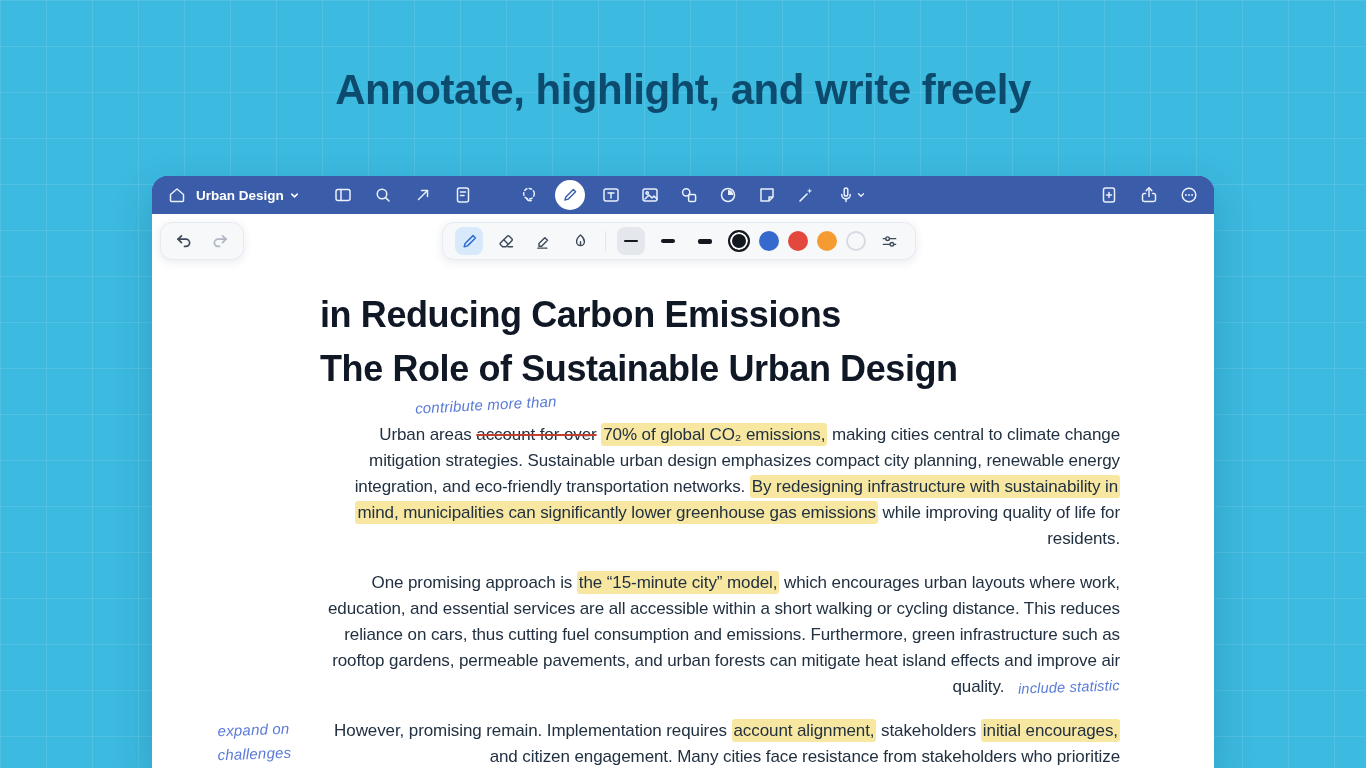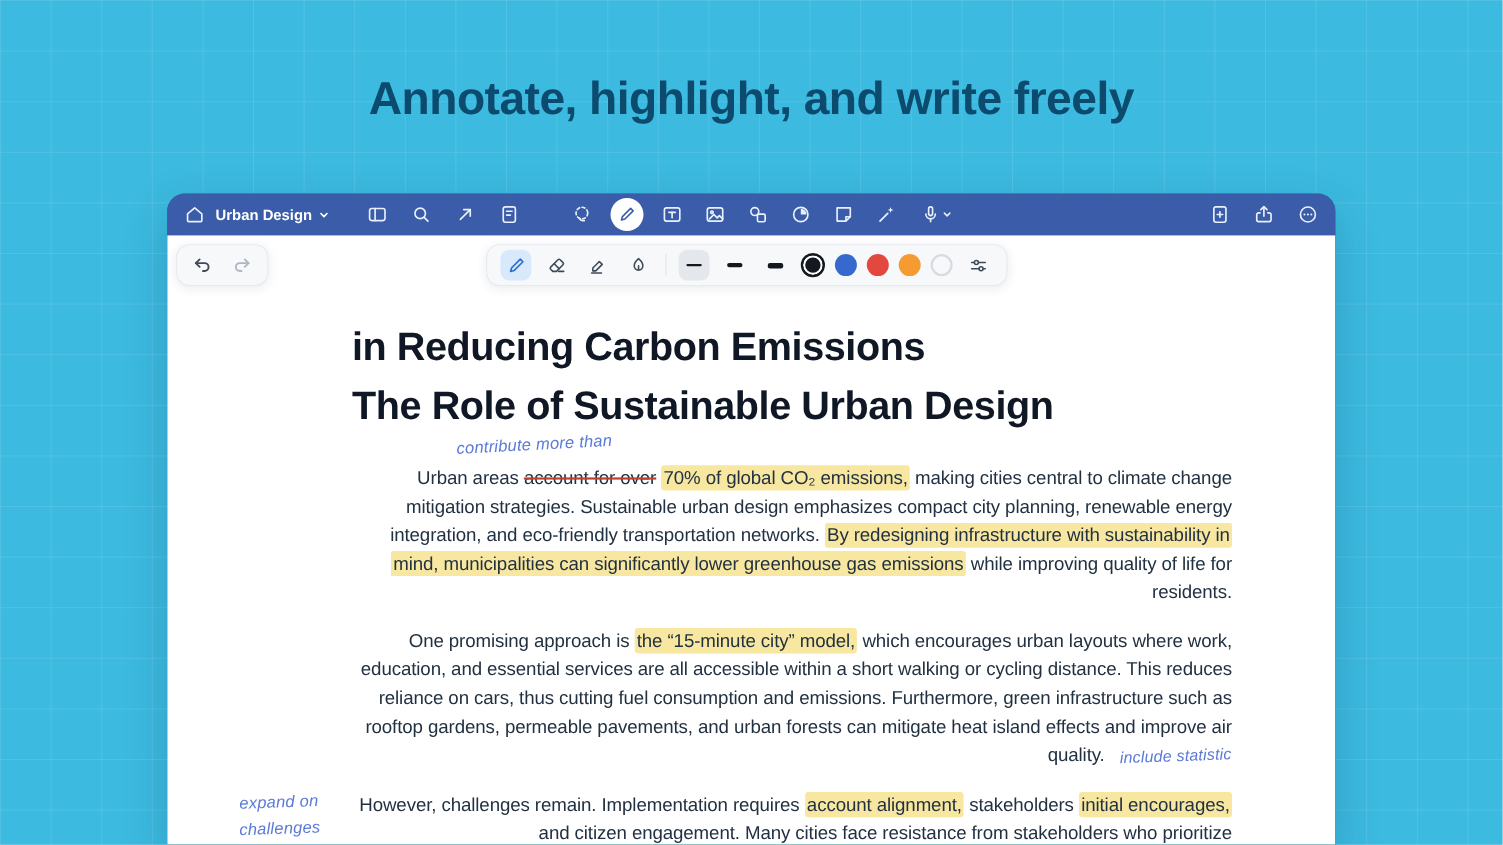--- a/index.html
+++ b/index.html
@@ -12,21 +12,21 @@
       linear-gradient(90deg, rgba(255,255,255,.10) 1px, transparent 1px);
     background-size:46px 46px;
   }
   .hero-title{
     position:absolute;top:64px;left:0;width:100%;text-align:center;
     color:#0c4a6e;font-size:42px;font-weight:700;letter-spacing:-0.5px;line-height:52px;
   }
   
   .app-window{
     position:absolute;left:152px;top:176px;width:1062px;height:592px;
-    border-radius:16px 16px 0 0;background:#0f766e;overflow:hidden;
+    border-radius:16px 16px 0 0;background:#701a75;overflow:hidden;
     box-shadow:0 14px 42px rgba(0,40,70,.20);
   }
   .main-toolbar{
     height:38px;background:#3B5DA9;display:flex;align-items:center;
     padding:0 12px;color:#EAF0FC;
   }
   .tb-btn{
     background:transparent;border:none;padding:0;margin:0;cursor:pointer;
     width:26px;height:26px;display:flex;align-items:center;justify-content:center;color:#EAF0FC;
   }
@@ -370,17 +370,17 @@
 
       <p class="para"><span>Urban areas </span><span class="strike">account for over</span><span> </span><span class="hl">70% of global CO₂ emissions,</span><span> making cities central to climate change mitigation strategies. Sustainable urban design emphasizes compact city planning, renewable energy integration, and eco-friendly transportation networks. </span><span class="hl">By redesigning infrastructure with sustainability in mind, municipalities can significantly lower greenhouse gas emissions</span><span> while improving quality of life for residents.</span></p>
 
       <p class="para"><span>One promising approach is </span><span class="hl">the “15-minute city” model,</span><span> which encourages urban layouts where work, education, and essential services are all accessible within a short walking or cycling distance. This reduces reliance on cars, thus cutting fuel consumption and emissions. Furthermore, green infrastructure such as rooftop gardens, permeable pavements, and urban forests can mitigate heat island effects and improve air quality.</span><span class="annot inline">include statistic</span></p>
 
       <div class="annot margin-note">
         <div>expand on</div>
         <div>challenges</div>
       </div>
 
-      <p class="para"><span>However, challenges remain. Implementation requires </span><span class="hl">account alignment,</span><span> stakeholders </span><span class="hl">initial encourages,</span><span> and citizen engagement. Many cities face resistance from stakeholders who prioritize</span></p>
+      <p class="para"><span>However, promising remain. Implementation requires </span><span class="hl">account alignment,</span><span> stakeholders </span><span class="hl">initial encourages,</span><span> and citizen engagement. Many cities face resistance from stakeholders who prioritize</span></p>
     </div>
 
   </div>
 </div>
 
 </body></html>

